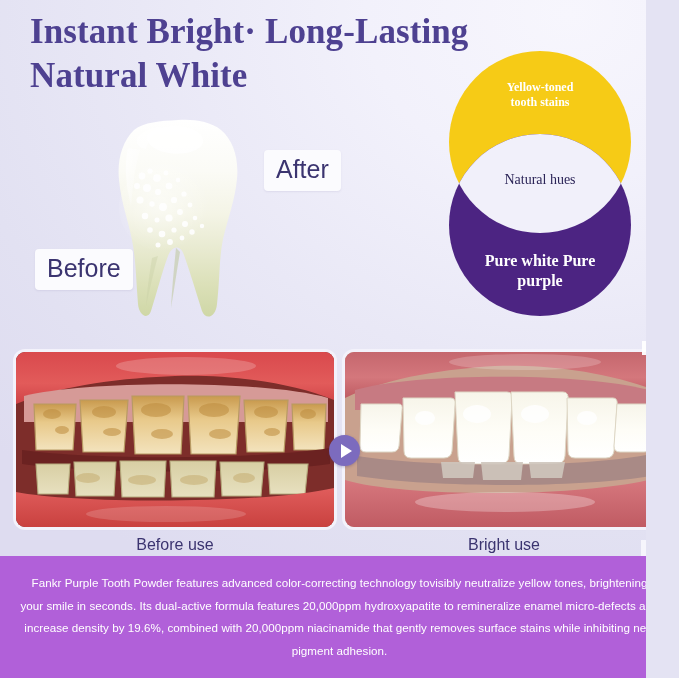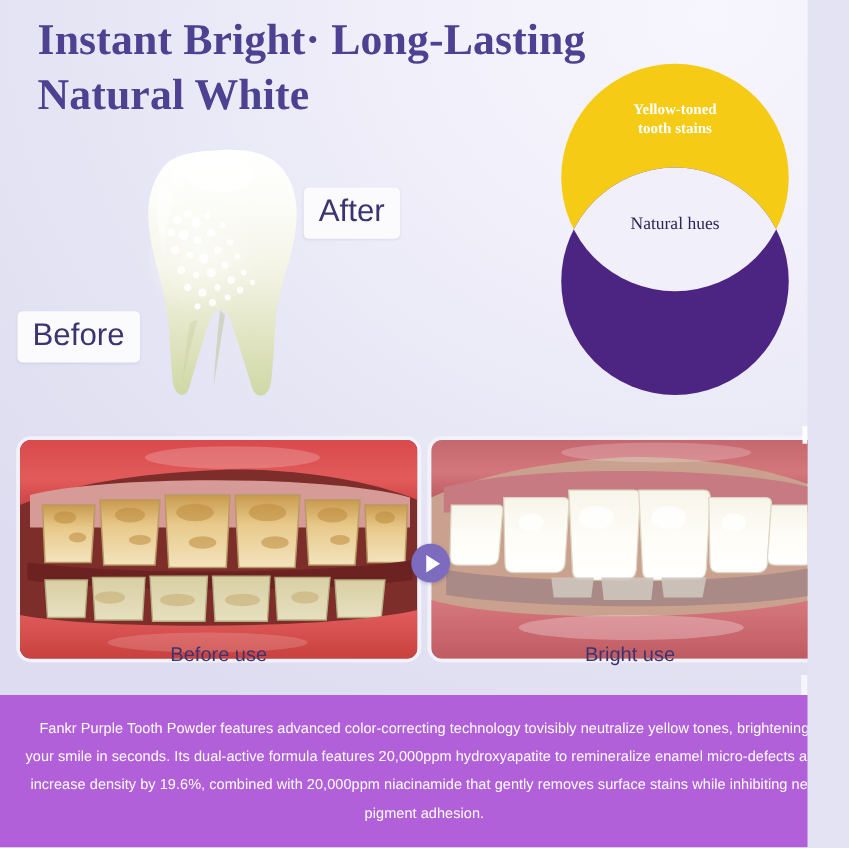--- a/index.html
+++ b/index.html
@@ -49,37 +49,38 @@
   .chip{
     position:absolute;
     background:#fbfbfe;
     border-radius:4px;
     color:#3b3470;
     font-size:25px;
     line-height:1;
     padding:7px 12px 9px 12px;
     box-shadow:0 1px 2px rgba(90,80,140,.10);
     white-space:nowrap;
+    margin-left:21px;
   }
   .chip-after{left:243px;top:150px;}
   .chip-before{left:14px;top:249px;}
 
   
   .photos{position:absolute;left:0;top:352px;width:679px;height:200px;}
   .photo-card{position:absolute;top:0;width:318px;height:175px;}
   .photo-frame{
     position:absolute;inset:0;
     border-radius:9px;
     overflow:hidden;
     box-shadow:0 0 0 3px #f3f2fb, 0 1px 3px rgba(80,70,130,.13);
   }
   .photo-left{left:16px;}
   .photo-right{left:345px;}
   .photo-caption{
-    position:absolute;top:164px;width:318px;text-align:center;
+    position:absolute;top:184px;width:318px;text-align:center;
     font-size:16px;color:#3b3470;
   }
   .ph-svg{display:block;width:318px;height:175px;}
 
   .play-btn{
     position:absolute;left:329px;top:435px;
     width:31px;height:31px;border-radius:50%;
     background:#7c6bbe;
     box-shadow:0 1px 3px rgba(60,50,110,.3);
     display:flex;align-items:center;justify-content:center;
@@ -134,20 +135,22 @@
           </clipPath>
       </defs>
       <g clip-path="url(#clipTop)">
         <circle cx="91" cy="174" r="91" fill="#f1f0fa"></circle>
       </g>
     </svg>
 
     <div class="venn-label label-top" style="white-space:pre-line;">Yellow-toned
 tooth stains</div>
     <div class="venn-label label-mid">Natural hues</div>
+    <div class="venn-label label-bottom" style="white-space:pre-line;">Pure white Pure
+purple</div>
   </div>
 
   <div class="tooth-wrap">
     <svg class="tooth-svg" viewBox="0 0 180 215">
       <defs>
         <linearGradient id="toothGrad" x1="0" y1="0" x2="0" y2="1">
           <stop offset="0%" stop-color="#ffffff"></stop>
           <stop offset="26%" stop-color="#fbfbf6"></stop>
           <stop offset="48%" stop-color="#f4f4e6"></stop>
           <stop offset="66%" stop-color="#e8ead0"></stop>

